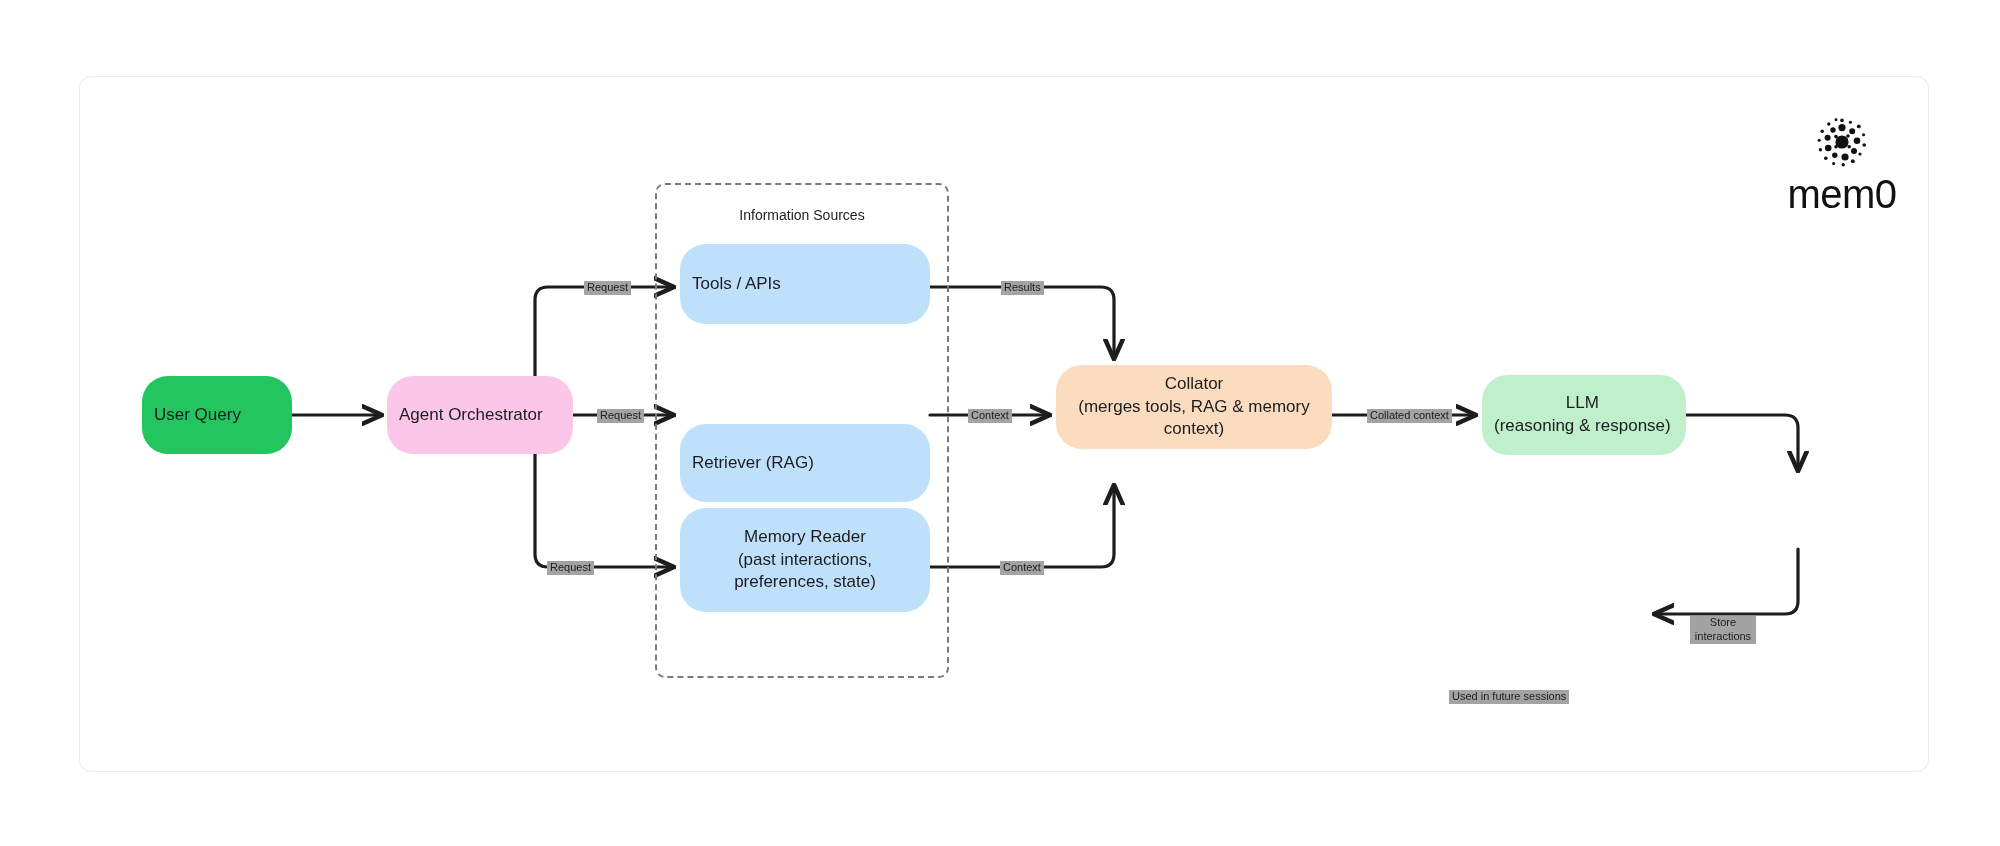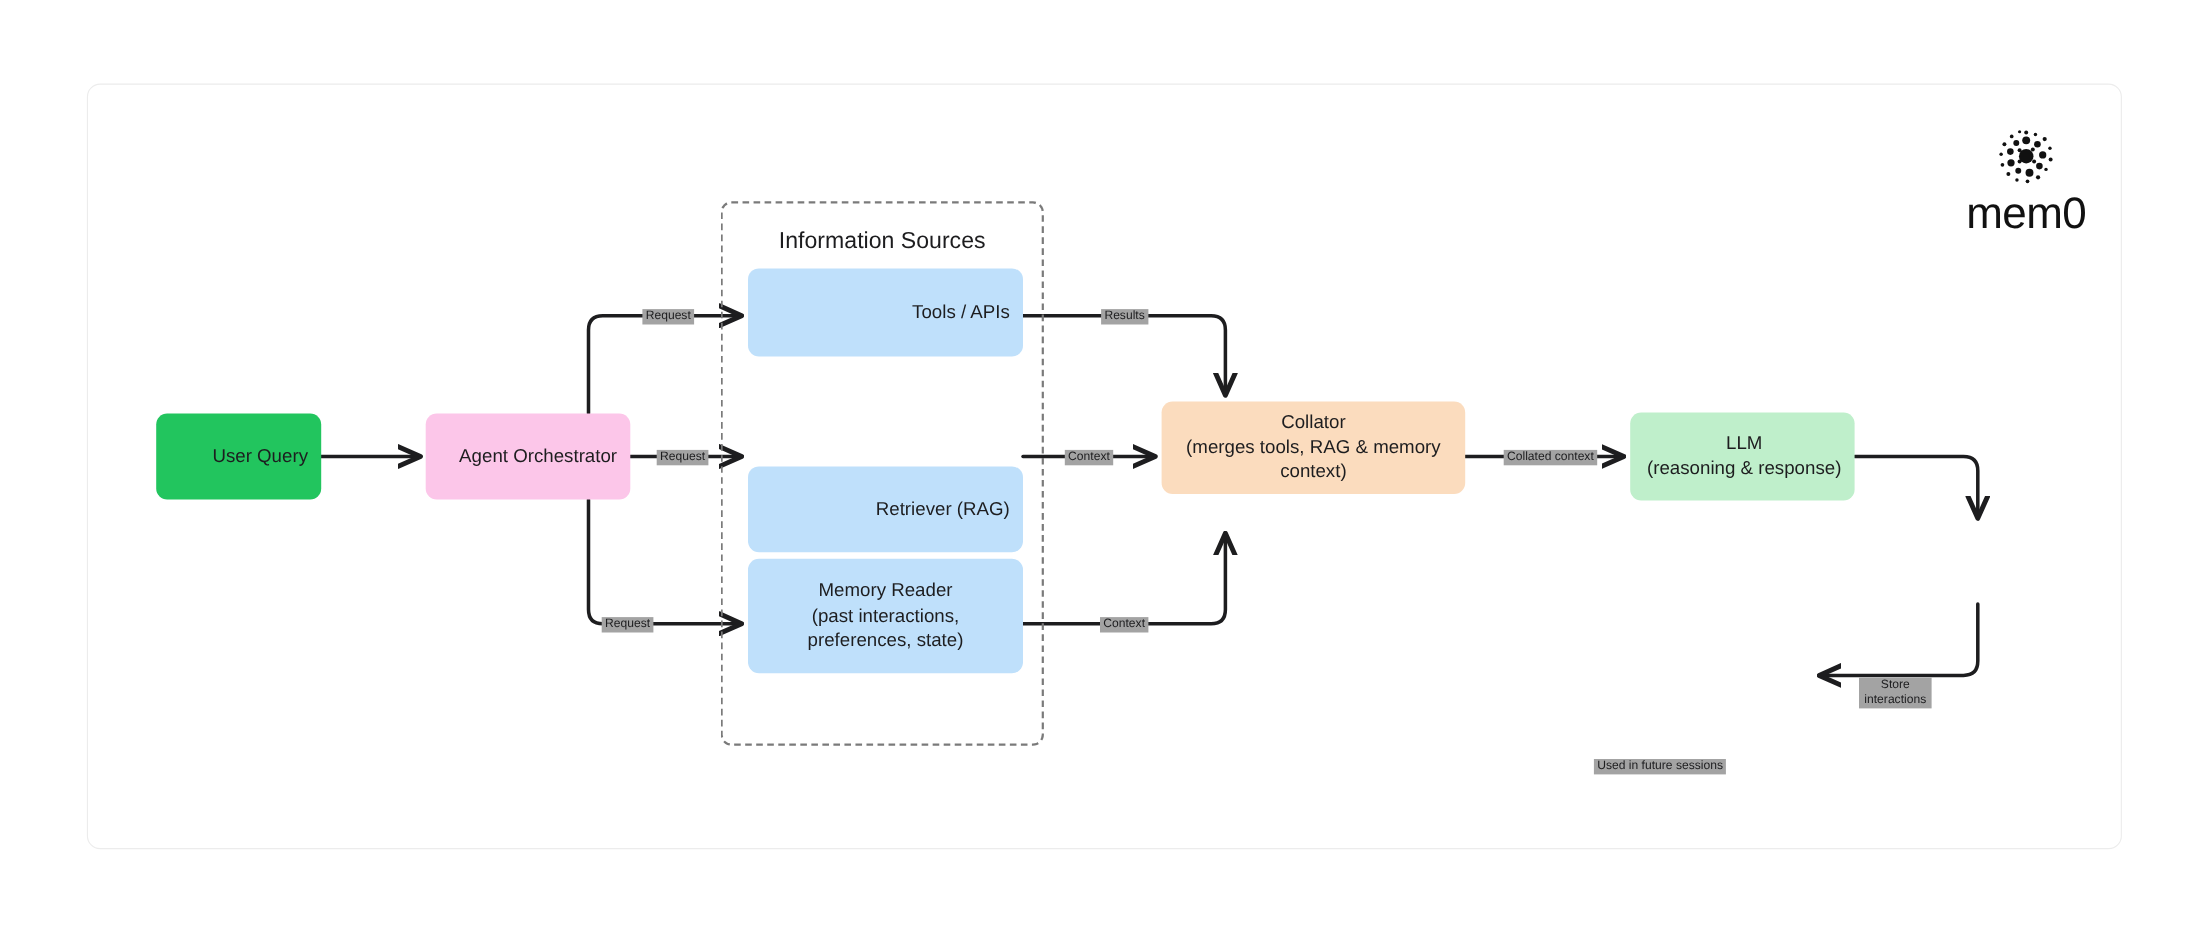--- a/index.html
+++ b/index.html
@@ -59,31 +59,31 @@
     border: 2.5px dashed #7a7a7a;
     border-radius: 10px;
     box-sizing: border-box;
   }
   #group-info-sources-title {
     position: absolute;
     left: 0;
     top: 22px;
     width: 100%;
     text-align: center;
-    font-size: 21px;
+    font-size: 14px;
     color: #1d1d1f;
   }
   
   .node {
     position: absolute;
     box-sizing: border-box;
-    border-radius: 10px;
+    border-radius: 26px;
     display: flex;
     align-items: center;
-    justify-content: flex-end;
+    justify-content: flex-start;
     text-align: center;
     color: #1d1d1f;
     font-size: 17px;
     line-height: 1.33;
     padding: 6px 12px;
   }
   .node-lines { display: block; }
   .node-sub { display: block; }
 
   #node-user-query       { left: 142px;  top: 376px; width: 150px; height: 78px;  background: #22c55e; }

